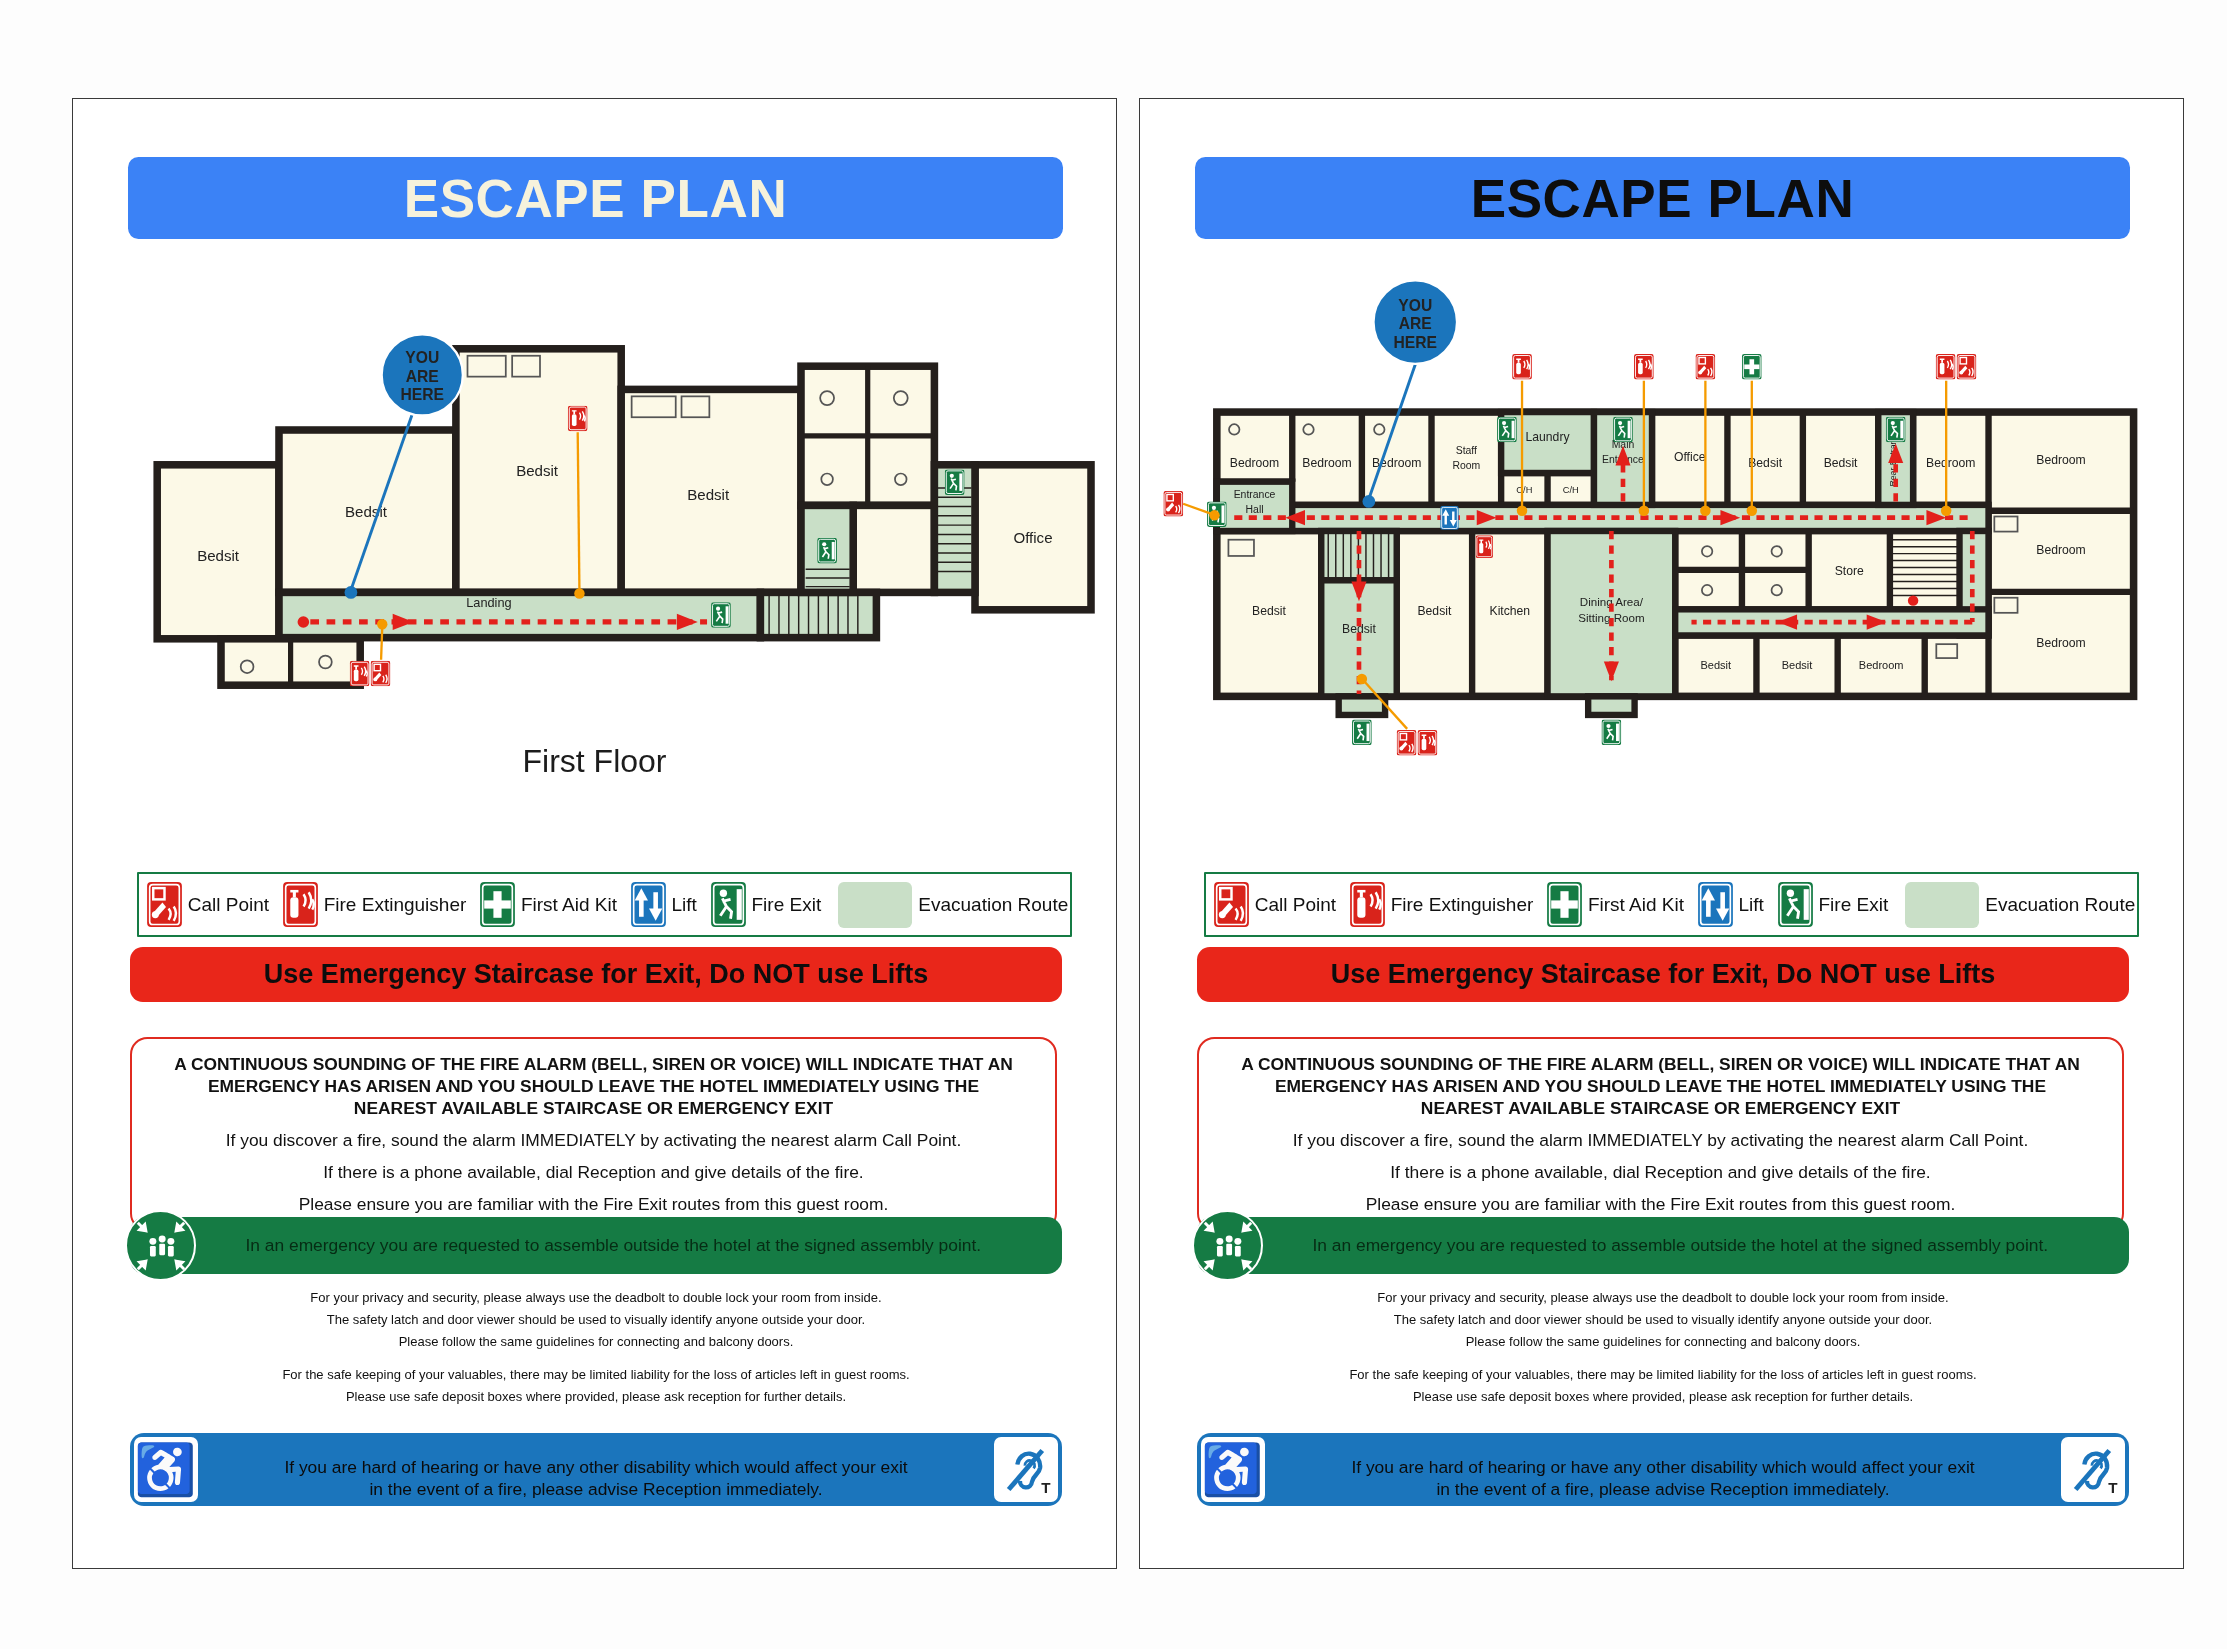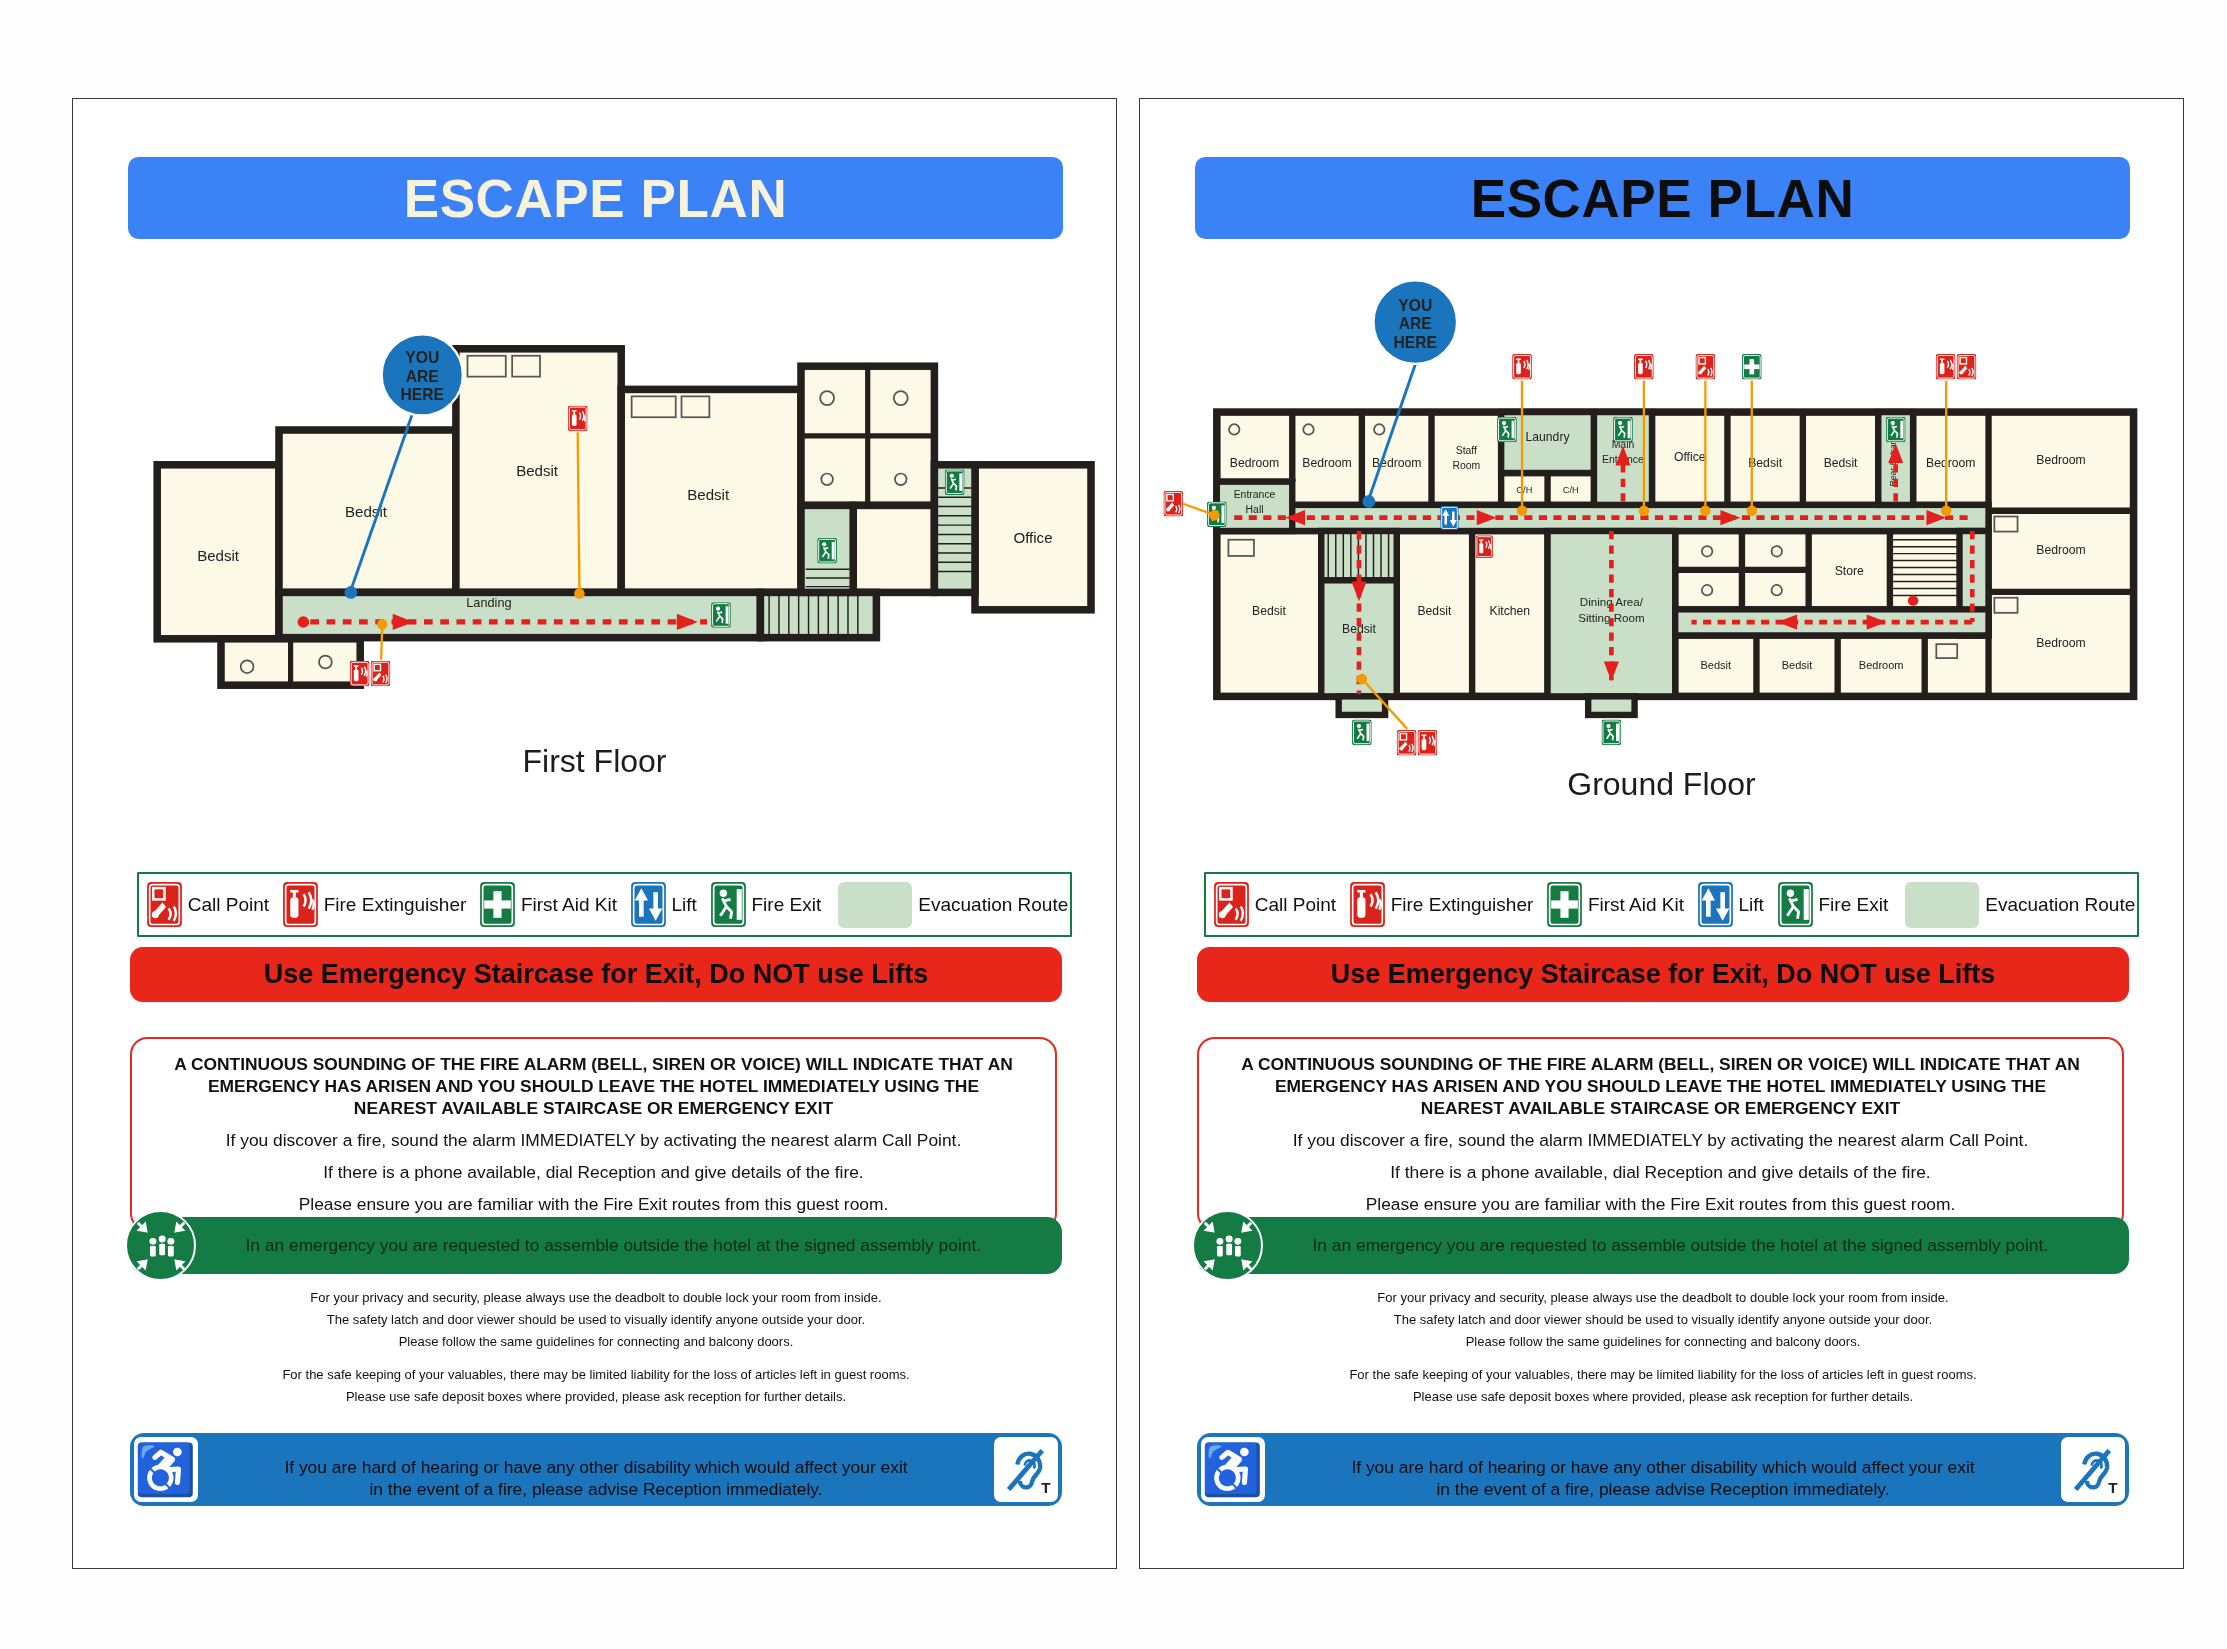--- a/index.html
+++ b/index.html
@@ -436,21 +436,20 @@
       <g>
         <line x1="452" y1="168" x2="372" y2="400" stroke="#1B75BC" stroke-width="5"></line>
         <circle cx="372" cy="404" r="11" fill="#1B75BC"></circle>
         <circle cx="452" cy="95" r="72" fill="#1B75BC" stroke="#fff" stroke-width="4"></circle>
         <text class="rl" x="452" y="75" font-size="27" font-weight="bold" fill="#fff">YOU</text>
         <text class="rl" x="452" y="107" font-size="27" font-weight="bold" fill="#fff">ARE</text>
         <text class="rl" x="452" y="139" font-size="27" font-weight="bold" fill="#fff">HERE</text>
       </g>
     </svg>
 
-    <div class="floor-caption" style="top:667px">Ground Floor</div>
 
     <div class="legend">
       <svg width="35" height="45" viewBox="0 0 34 44">
           <use href="#i-cp"></use>
         </svg>
       <span class="lab">Call Point</span>
       <svg width="35" height="45" viewBox="0 0 34 44">
           <use href="#i-ext"></use>
         </svg>
       <span class="lab">Fire Extinguisher</span>

